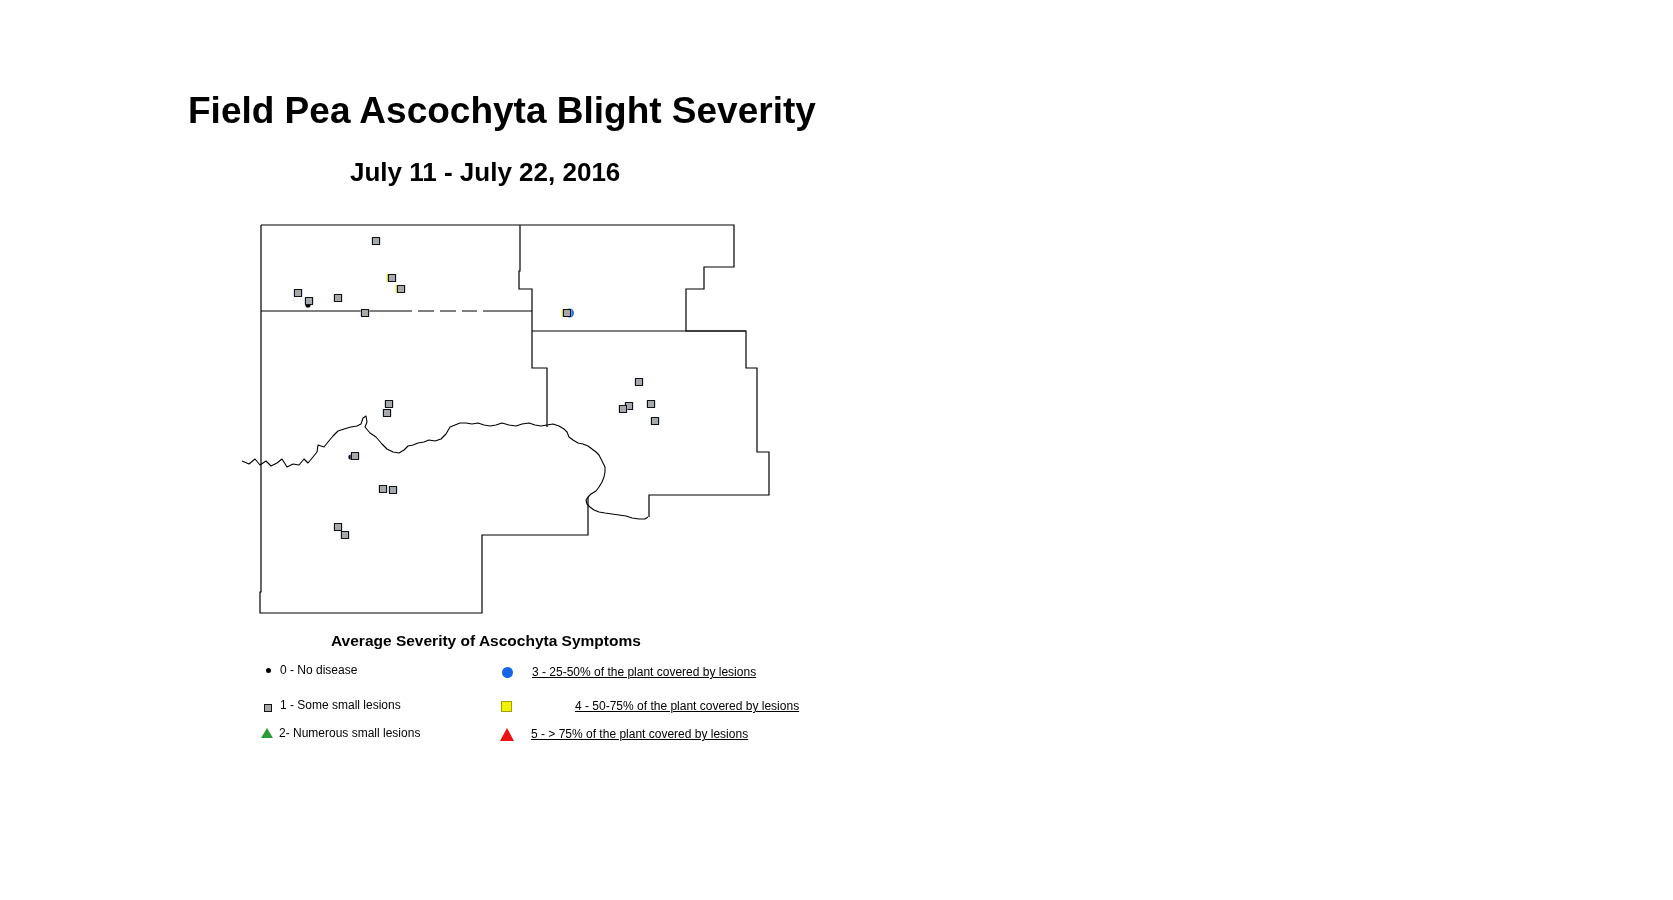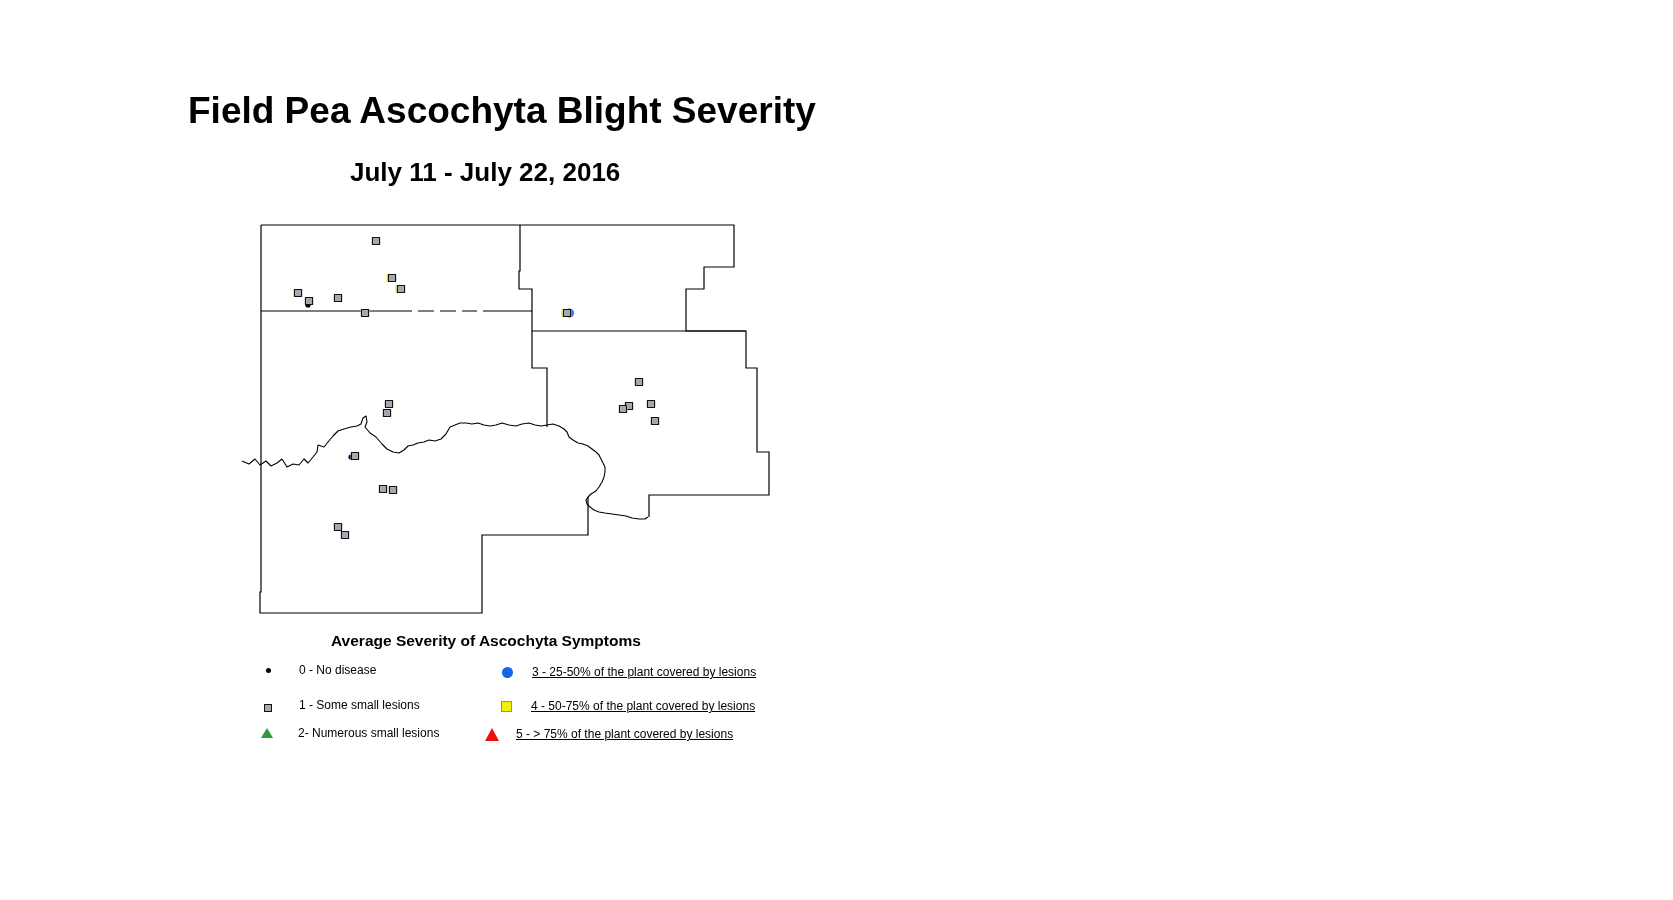--- a/index.html
+++ b/index.html
@@ -19,21 +19,21 @@
   #map-svg{position:absolute;left:0;top:0;}
   .county{fill:none;stroke:#000;stroke-width:1.2;}
   .river{fill:none;stroke:#000;stroke-width:1.1;stroke-linejoin:round;}
   .legend-title{
     position:absolute;left:331px;top:632px;width:360px;text-align:left;
     font-size:15.5px;font-weight:bold;white-space:nowrap;
   }
   .legend-row{position:absolute;display:flex;align-items:center;height:16px;}
   .legend-row .sym{display:flex;align-items:center;justify-content:center;}
   .legend-row.colL .sym{width:12px;}
-  .legend-row.colL .lbl{margin-left:25px;}
+  .legend-row.colL .lbl{margin-left:6px;}
   .legend-row.colR .sym{width:15px;}
   .legend-row.colR .lbl{margin-left:17px;text-decoration:underline;}
   .lbl{font-size:12px;white-space:nowrap;}
   .sym-dot{width:5px;height:5px;background:#000;border-radius:50%;}
   .sym-square1{width:6px;height:6px;background:#a8a8a8;border:1px solid #111;}
   .sym-tri2{width:0;height:0;border-left:6px solid transparent;border-right:6px solid transparent;border-bottom:10px solid #2d9b38;}
   .sym-circle3{width:11px;height:11px;background:#1565e6;border-radius:50%;}
   .sym-square4{width:9px;height:9px;background:#f2f200;border:1px solid #a0a000;}
   .sym-tri5{width:0;height:0;border-left:7px solid transparent;border-right:7px solid transparent;border-bottom:13px solid #ee1111;}
 </style>
@@ -127,24 +127,24 @@
       <span class="sym-tri2"></span>
     </span>
   <span class="lbl">2- Numerous small lesions</span>
 </div>
 <div class="legend-row colR" style="left:500px;top:664px;">
   <span class="sym">
       <span class="sym-circle3"></span>
     </span>
   <span class="lbl">3 - 25-50% of the plant covered by lesions</span>
 </div>
-<div class="legend-row colR" style="left:499px;top:698px;">
+<div class="legend-row colR" style="left:499px;top:698px;gap:44px;">
   <span class="sym">
       <span class="sym-square4"></span>
     </span>
   <span class="lbl">4 - 50-75% of the plant covered by lesions</span>
 </div>
-<div class="legend-row colR" style="left:484px;top:726px;">
+<div class="legend-row colR" style="left:499px;top:726px;">
   <span class="sym">
       <span class="sym-tri5"></span>
     </span>
   <span class="lbl">5 - &gt; 75% of the plant covered by lesions</span>
 </div>
 
 </body></html>

